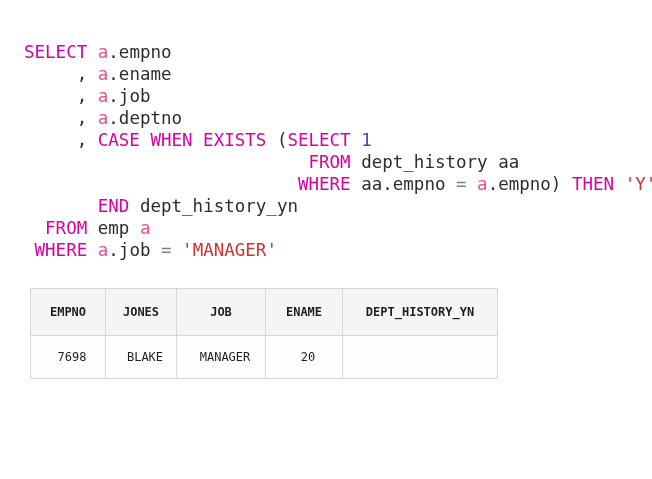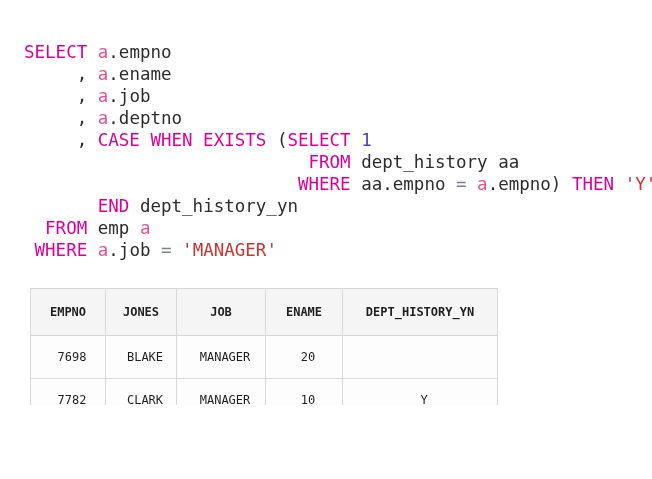--- a/index.html
+++ b/index.html
@@ -93,22 +93,15 @@
         </tr>
     </thead>
     <tbody>
         <tr>
           <td>7698</td>
           <td>BLAKE</td>
           <td>MANAGER</td>
           <td>20</td>
           <td></td>
         </tr>
-        <tr>
-          <td>7782</td>
-          <td>CLARK</td>
-          <td>MANAGER</td>
-          <td>10</td>
-          <td>Y</td>
-        </tr>
       </tbody>
   </table>
 </div>
 
 </body></html>

